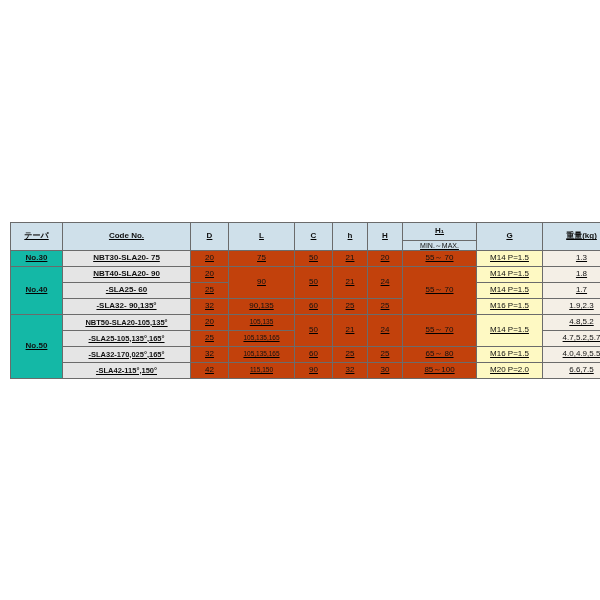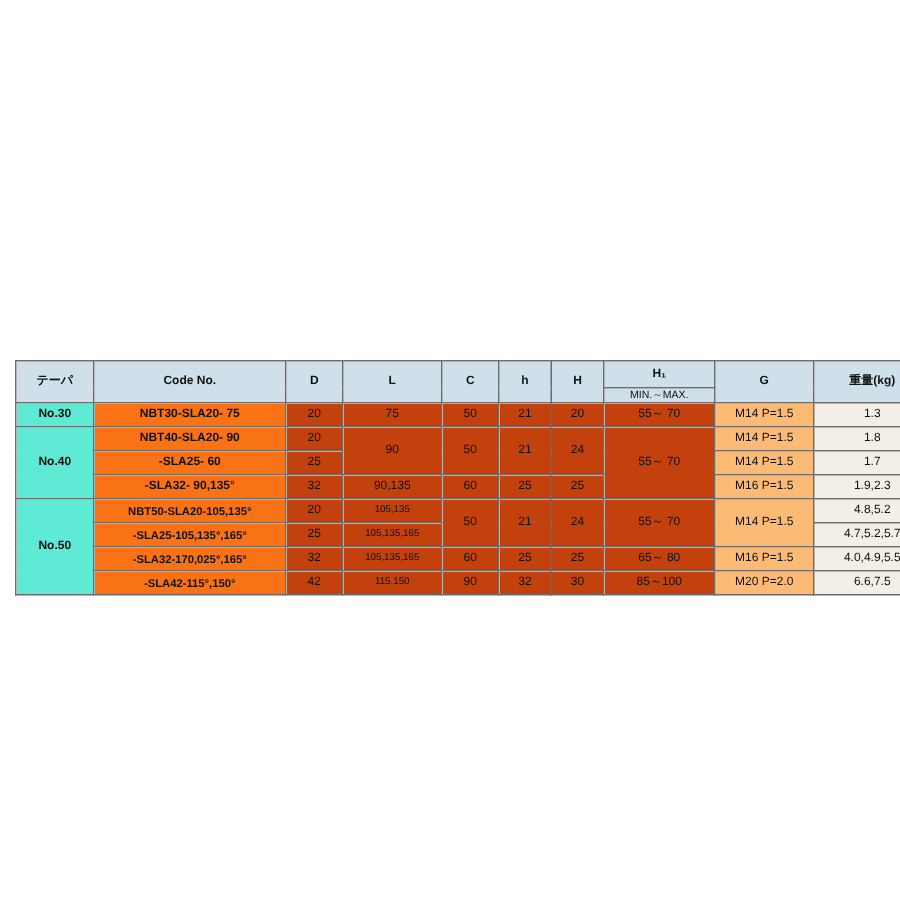--- a/index.html
+++ b/index.html
@@ -12,22 +12,23 @@
   }
   #sheet {
     position: relative;
     width: 600px;
     height: 600px;
     background: #ffffff;
   }
   #tablewrap {
     position: absolute;
     left: 10px;
-    top: 240px;
+    top: 222px;
     width: 580px;
+    text-decoration: underline;
   }
   table.spec {
     border-collapse: collapse;
     width: 580px;
     table-layout: fixed;
     background: #ffffff;
   }
   table.spec th, table.spec td {
     border: 1px solid #6b6b6b;
     font-size: 8px;
@@ -48,40 +49,40 @@
   }
   .hdr.sub {
     font-size: 7px;
     font-weight: normal;
     height: 9px;
   }
   .hdr-tall { height: 26px; }
 
   
   .taper {
-    background: #5eead4;
+    background: #14b8a6;
     font-weight: bold;
     font-size: 11px;
   }
   
   .code {
-    background: #f97316;
+    background: #e5e5e5;
     font-weight: bold;
     font-size: 8px;
     text-align: center;
   }
   .code.small { font-size: 7.5px; }
   
   .num {
     background: #c2410c;
     font-size: 7.5px;
     height: 15px;
   }
   .num.tiny { font-size: 6.5px; }
-  .gcell { background: #fdba74; font-size: 7.5px; }
+  .gcell { background: #fef9c3; font-size: 7.5px; }
   .wcell { background: #f4efe6; font-size: 7.5px; }
 
   col.c-taper { width: 52px; }
   col.c-code  { width: 128px; }
   col.c-d     { width: 38px; }
   col.c-l     { width: 66px; }
   col.c-c     { width: 38px; }
   col.c-h1    { width: 35px; }
   col.c-h2    { width: 35px; }
   col.c-hh    { width: 74px; }

